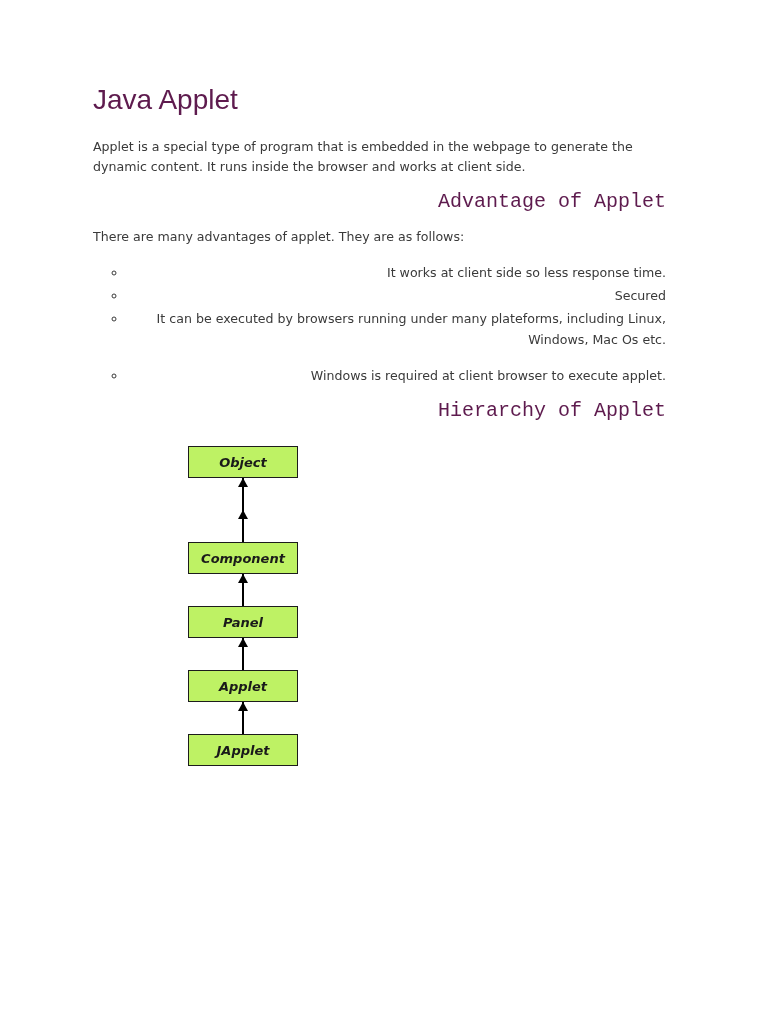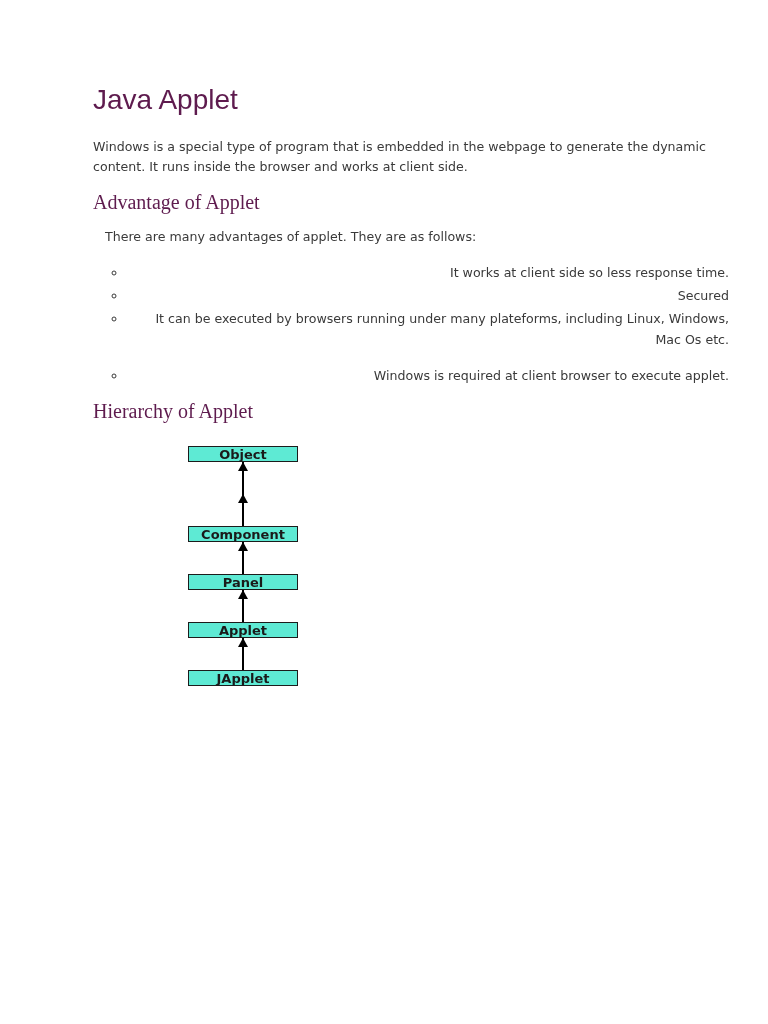--- a/index.html
+++ b/index.html
@@ -8,42 +8,43 @@
     width: 768px;
     height: 1024px;
     background: #ffffff;
     font-family: "DejaVu Sans", sans-serif;
     font-size: 12.6px;
     color: #3a3a3a;
   }
   .page {
     width: 768px;
     height: 1024px;
-    padding: 84px 39px 0 93px;
+    padding: 84px 102px 0 93px;
     background: #ffffff;
     overflow: hidden;
   }
   h1.doc-title {
     font-family: "Liberation Sans", sans-serif;
     font-size: 28px;
     line-height: 31px;
     font-weight: 400;
     color: #5e1b4e;
     margin: 0 0 22px 0;
   }
   h2.section-heading {
-    font-family: Liberation Serif, serif;
+    font-family: Liberation Mono, monospace;
     font-size: 20px;
     line-height: 22px;
     font-weight: 400;
     color: #5e1b4e;
     margin: 14px 0 0 0;
+    text-align: right;
   }
   p.body-text {
-    margin: 14px 0 0 12px;
+    margin: 14px 0 0 0;
     line-height: 20px;
     color: #3a3a3a;
   }
   p.lead { margin: 0; }
   ul.circle-list {
     margin: 15px 0 0 0;
     padding-left: 34px;
     list-style-type: circle;
     text-align: right;
   }
@@ -52,30 +53,31 @@
     margin-bottom: 2px;
     line-height: 21px;
     color: #3a3a3a;
   }
   .diagram {
     margin: 24px 0 0 95px;
     width: 110px;
   }
   .node {
     width: 110px;
-    height: 16px;
+    height: 32px;
     border: 1px solid #1c1c1c;
-    background: #5eead4;
+    background: #bef264;
     display: flex;
     align-items: center;
     justify-content: center;
     font-family: "DejaVu Sans", sans-serif;
     font-size: 13px;
     font-weight: bold;
     color: #1a1a1a;
+    font-style: italic;
   }
   .up-arrow {
     position: relative;
     width: 2px;
     height: 32px;
     background: #000000;
     margin: 0 auto;
   }
   .up-arrow::before {
     content: "";
@@ -89,21 +91,21 @@
     border-bottom: 9px solid #000000;
   }
 </style>
 </head>
 <body>
 
 <div class="page">
 
   <h1 class="doc-title">Java Applet</h1>
 
-  <p class="body-text lead">Windows is a special type of program that is embedded in the webpage to generate the dynamic content. It runs inside the browser and works at client side.</p>
+  <p class="body-text lead">Applet is a special type of program that is embedded in the webpage to generate the dynamic content. It runs inside the browser and works at client side.</p>
 
   <h2 class="section-heading">Advantage of Applet</h2>
 
   <p class="body-text">There are many advantages of applet. They are as follows:</p>
 
   <ul class="circle-list">
     <li>It works at client side so less response time.</li>
     <li>Secured</li>
     <li>It can be executed by browsers running under many plateforms, including Linux, Windows, Mac Os etc.</li>
   </ul>

